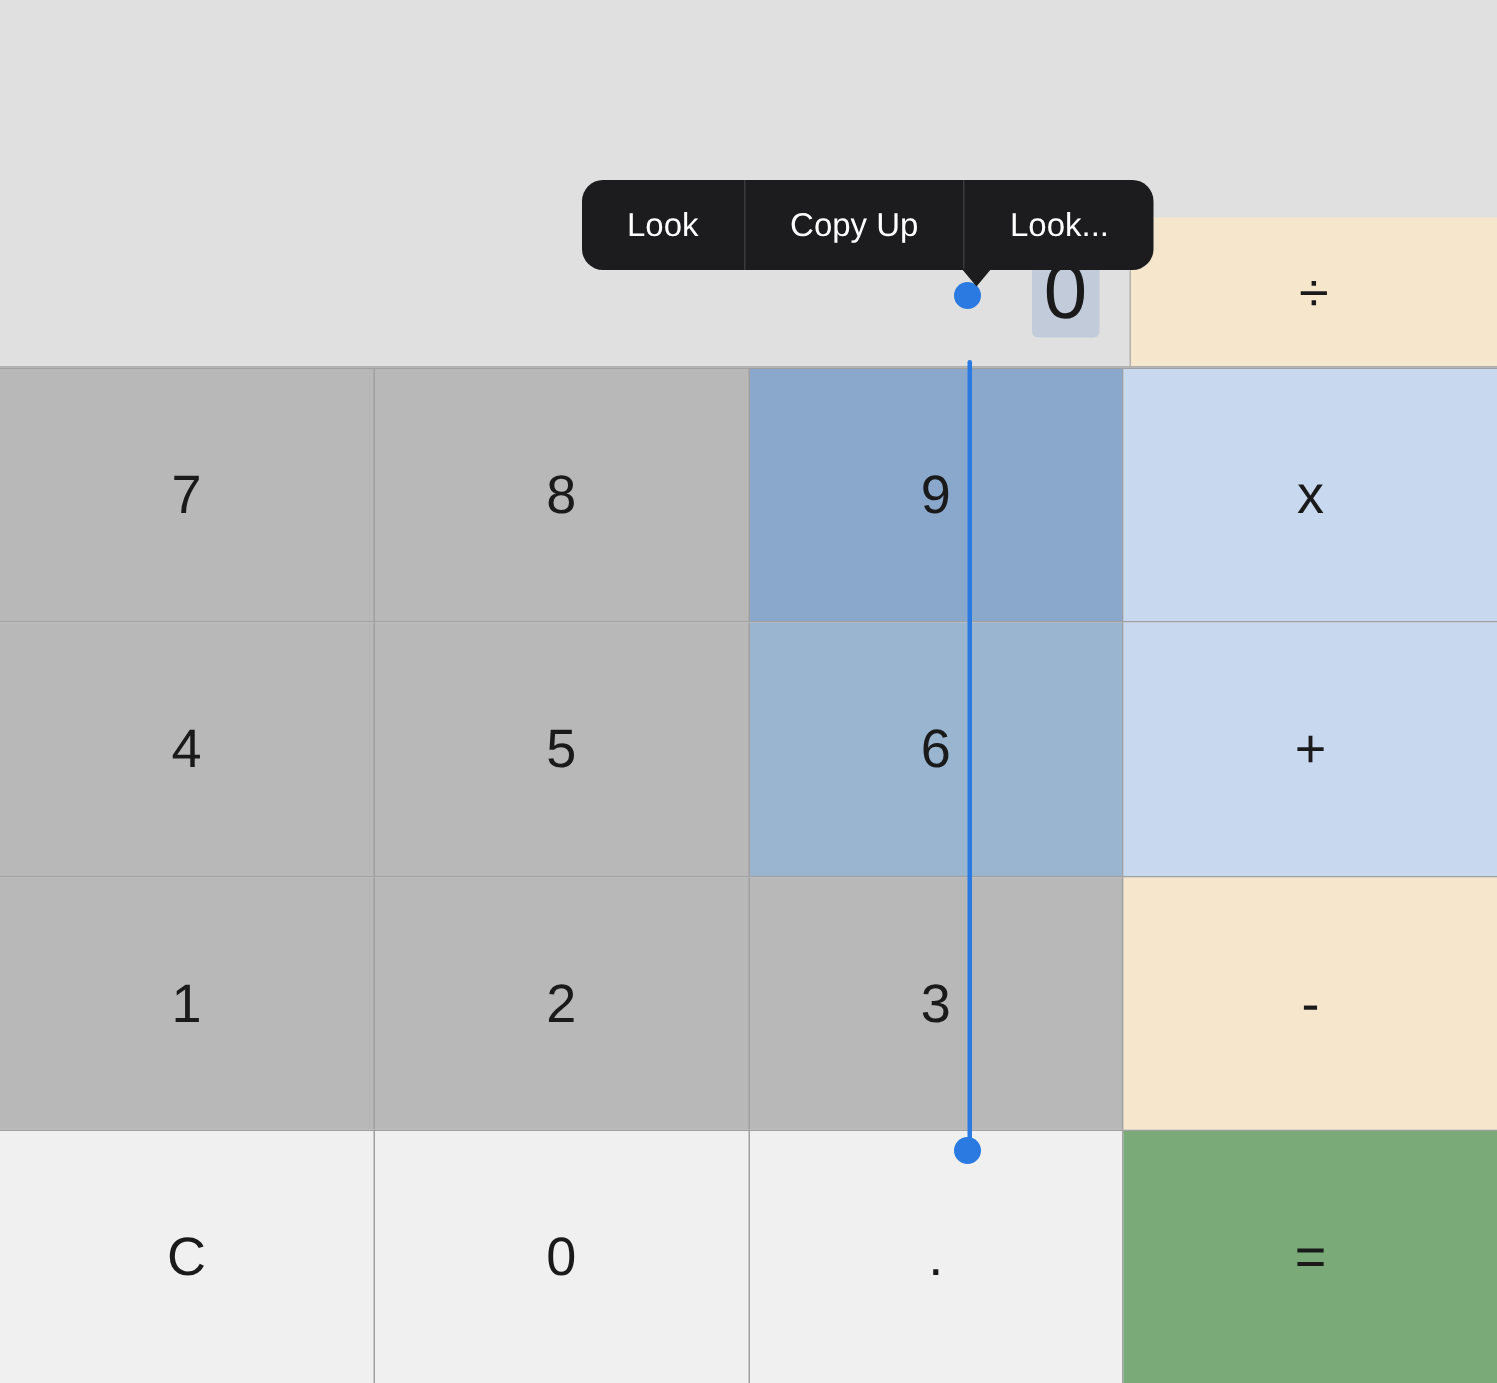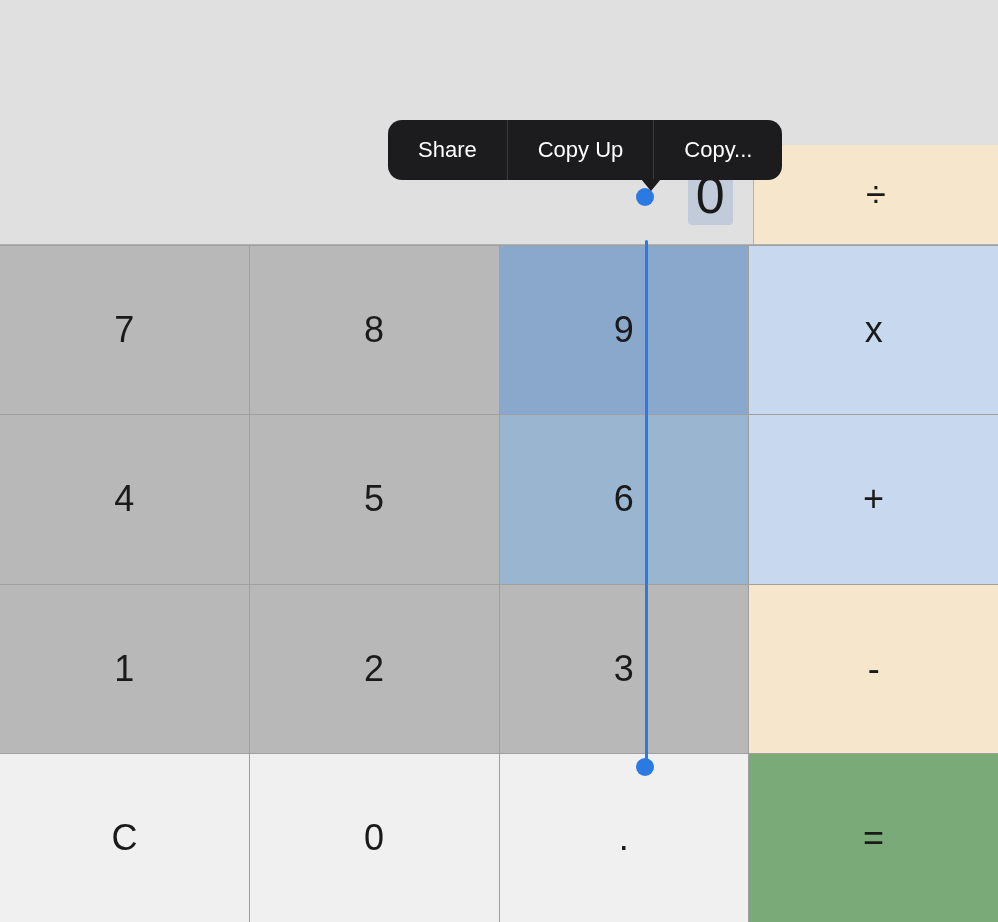--- a/index.html
+++ b/index.html
@@ -228,23 +228,23 @@
       background: #b8b8b8;
     }
 
   </style>
 </head>
 <body>
 
 <div class="top-area">
 
   <div class="context-menu">
-    <div class="context-menu-item">Share</div>
+    <div class="context-menu-item">Look</div>
     <div class="context-menu-item">Copy Up</div>
-    <div class="context-menu-item">Copy...</div>
+    <div class="context-menu-item">Look...</div>
   </div>
 
   <div class="context-menu-arrow"></div>
 
   <div class="display-row">
     <div class="display-main">
       <span class="display-value display-selected">0</span>
     </div>
     <div class="op-cell-display">÷</div>
   </div>

